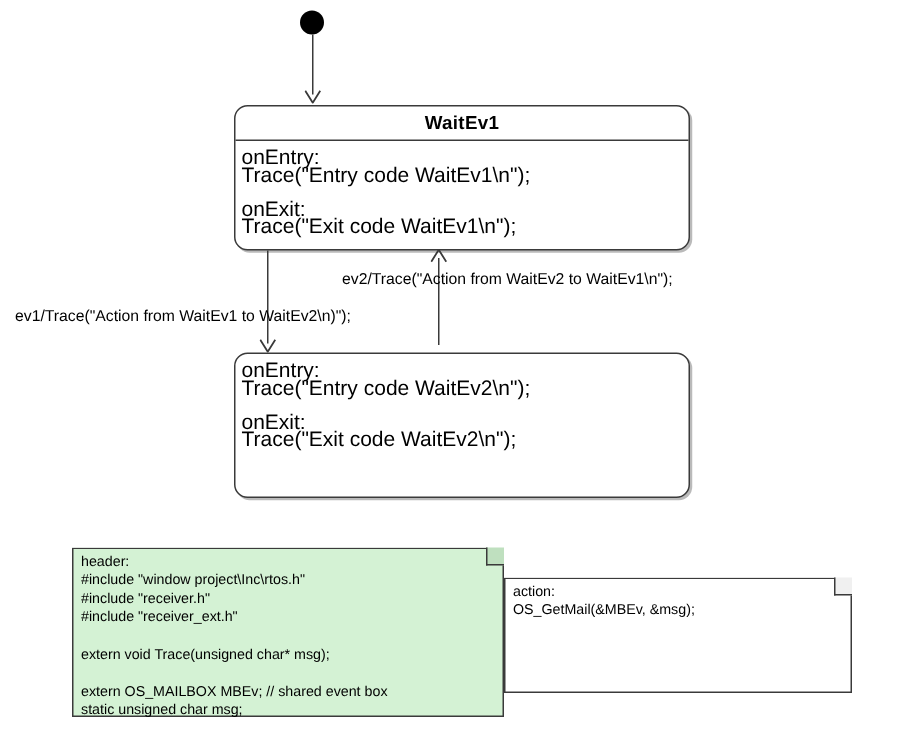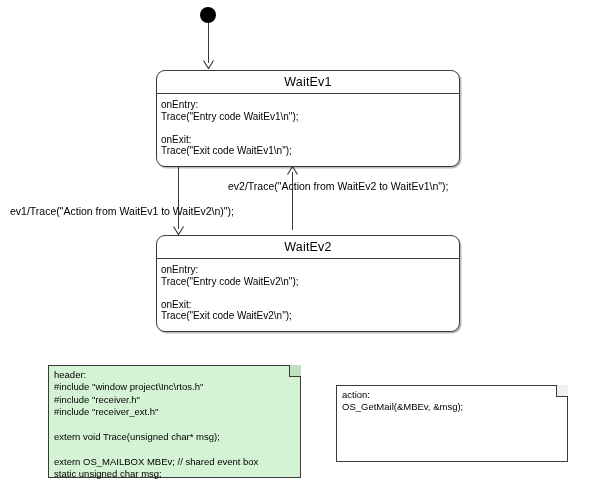--- a/index.html
+++ b/index.html
@@ -23,28 +23,28 @@
     border: 1px solid #3a3a3a;
     border-radius: 9px;
     background: #ffffff;
     box-shadow: 1.5px 1.5px 0 rgba(130,130,130,0.55);
   }
   .state-title {
     height: 22px;
     line-height: 22px;
     text-align: center;
     font-size: 12.5px;
-    font-weight: normal;
+    font-weight: bold;
     color: #000000;
     border-bottom: 1px solid #3a3a3a;
     letter-spacing: 0.2px;
   }
   .state-body {
     padding: 5px 0 0 4px;
-    font-size: 10px;
+    font-size: 14px;
     line-height: 11.5px;
     color: #000000;
     white-space: pre-wrap;
   }
 
   
   .vline {
     position: absolute;
     width: 1px;
     background: #3a3a3a;
@@ -136,29 +136,28 @@
   </svg>
   <div class="edge-label" style="left:10px; top:205px;">ev1/Trace("Action from WaitEv1 to WaitEv2\n)");</div>
 
   <div class="vline" style="left:292px; top:172px; height:58px;"></div>
   <svg class="arrow-open-down" style="left:287px; top:166px;" viewBox="0 0 11 9">
     <path d="M0.5 8.5 L5.5 0.5 L10.5 8.5" fill="none" stroke="#3a3a3a" stroke-width="1.2"></path>
   </svg>
   <div class="edge-label" style="left:228px; top:180px;">ev2/Trace("Action from WaitEv2 to WaitEv1\n");</div>
 
   <div class="state-box" style="left:156px; top:235px; width:304px; height:97px;">
-    <div class="state-title">WaitEv2</div>
     <div class="state-body">onEntry:
 Trace("Entry code WaitEv2\n");
 
 onExit:
 Trace("Exit code WaitEv2\n");</div>
   </div>
 
-  <div class="note note-green" style="left:48px; top:365px; width:253px; height:113px;">
+  <div class="note note-green" style="left:48px; top:365px; width:288px; height:113px;">
     <div class="note-shape"></div>
     <div class="note-fold"></div>
     <div class="note-text">header:
 #include "window project\Inc\rtos.h"
 #include "receiver.h"
 #include "receiver_ext.h"
 
 extern void Trace(unsigned char* msg);
 
 extern OS_MAILBOX MBEv; // shared event box

